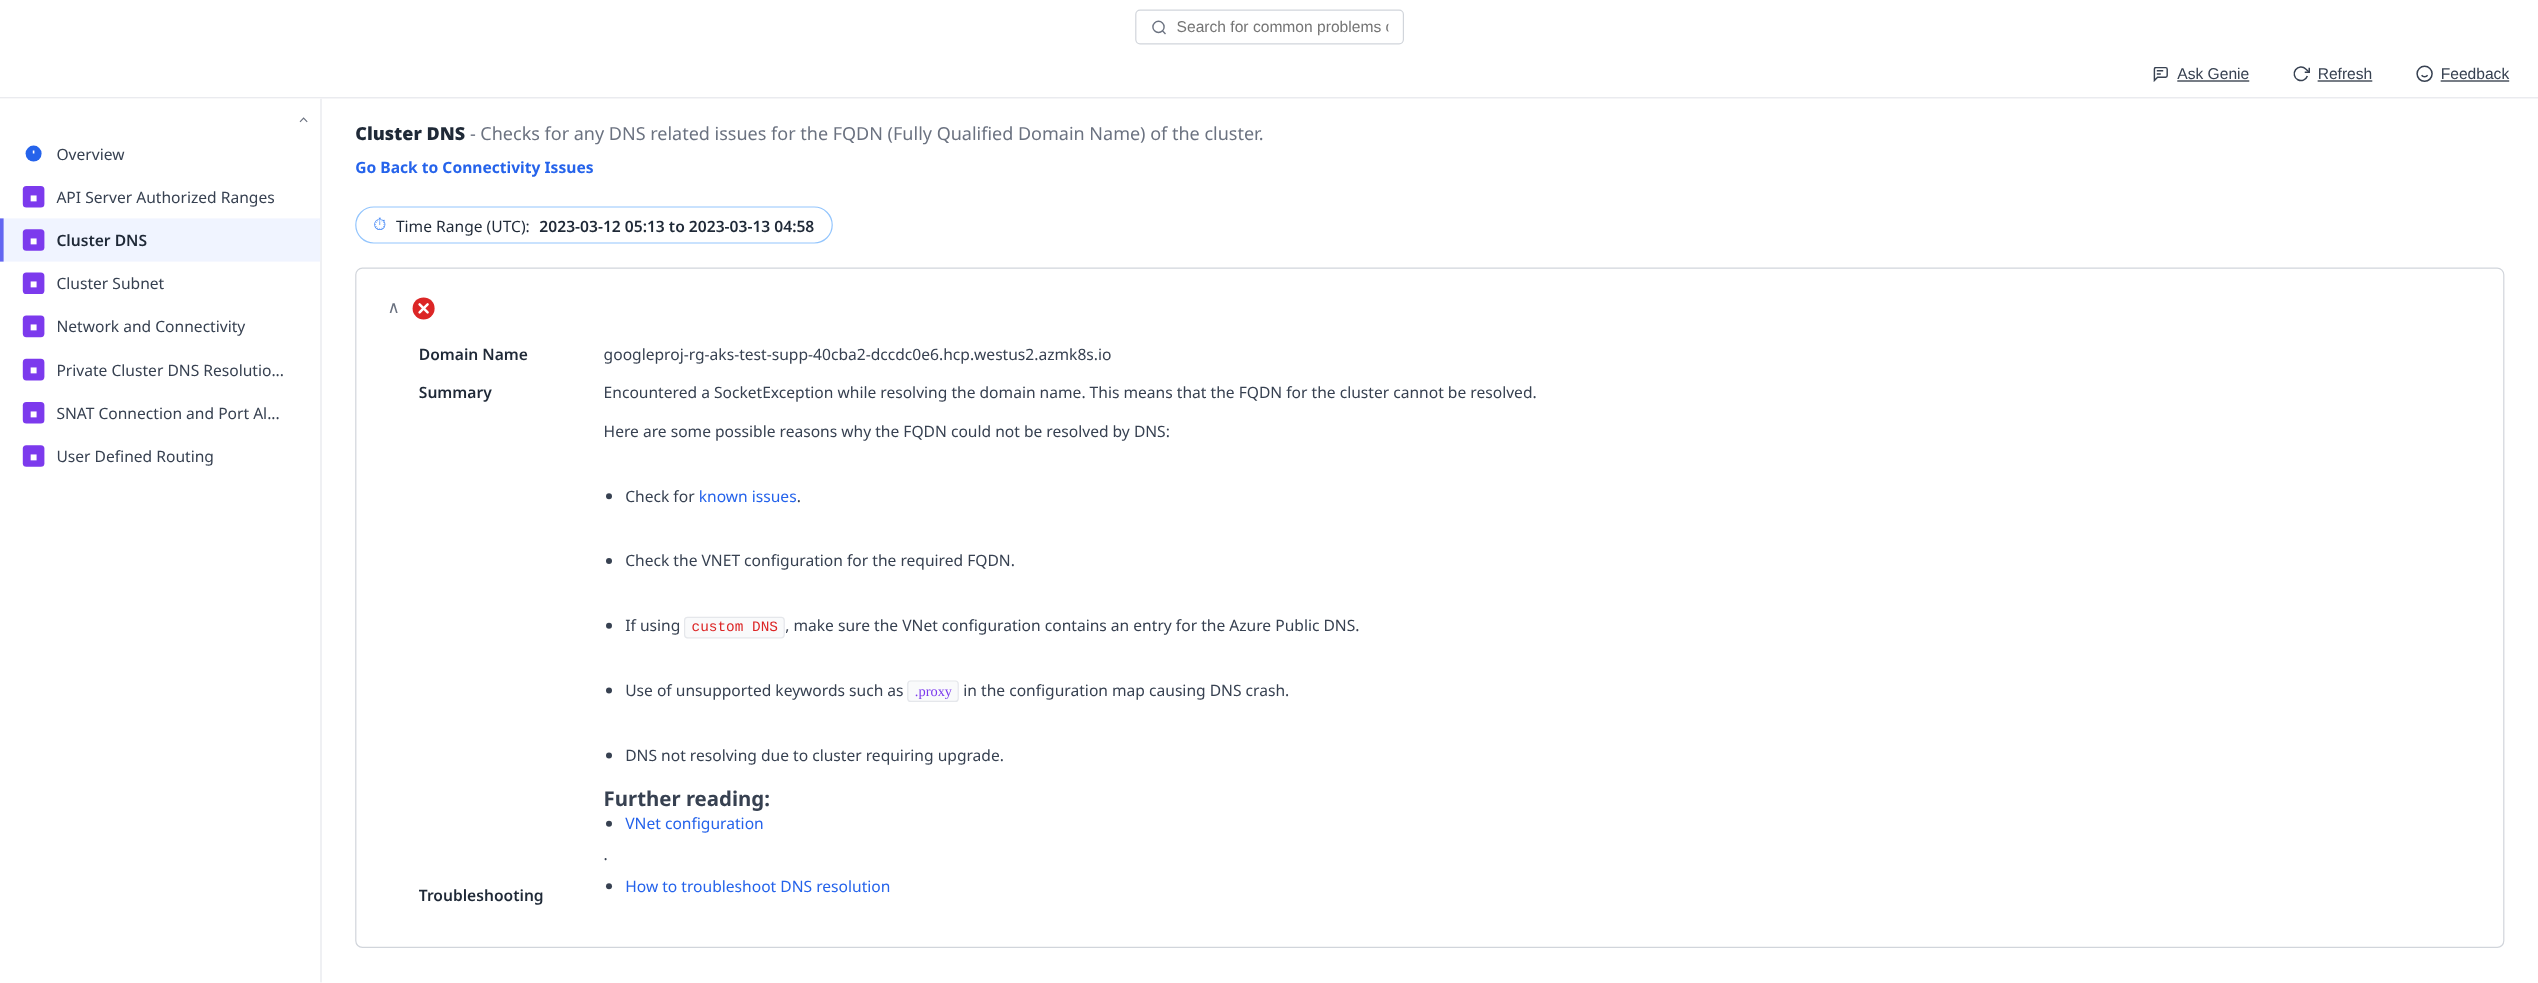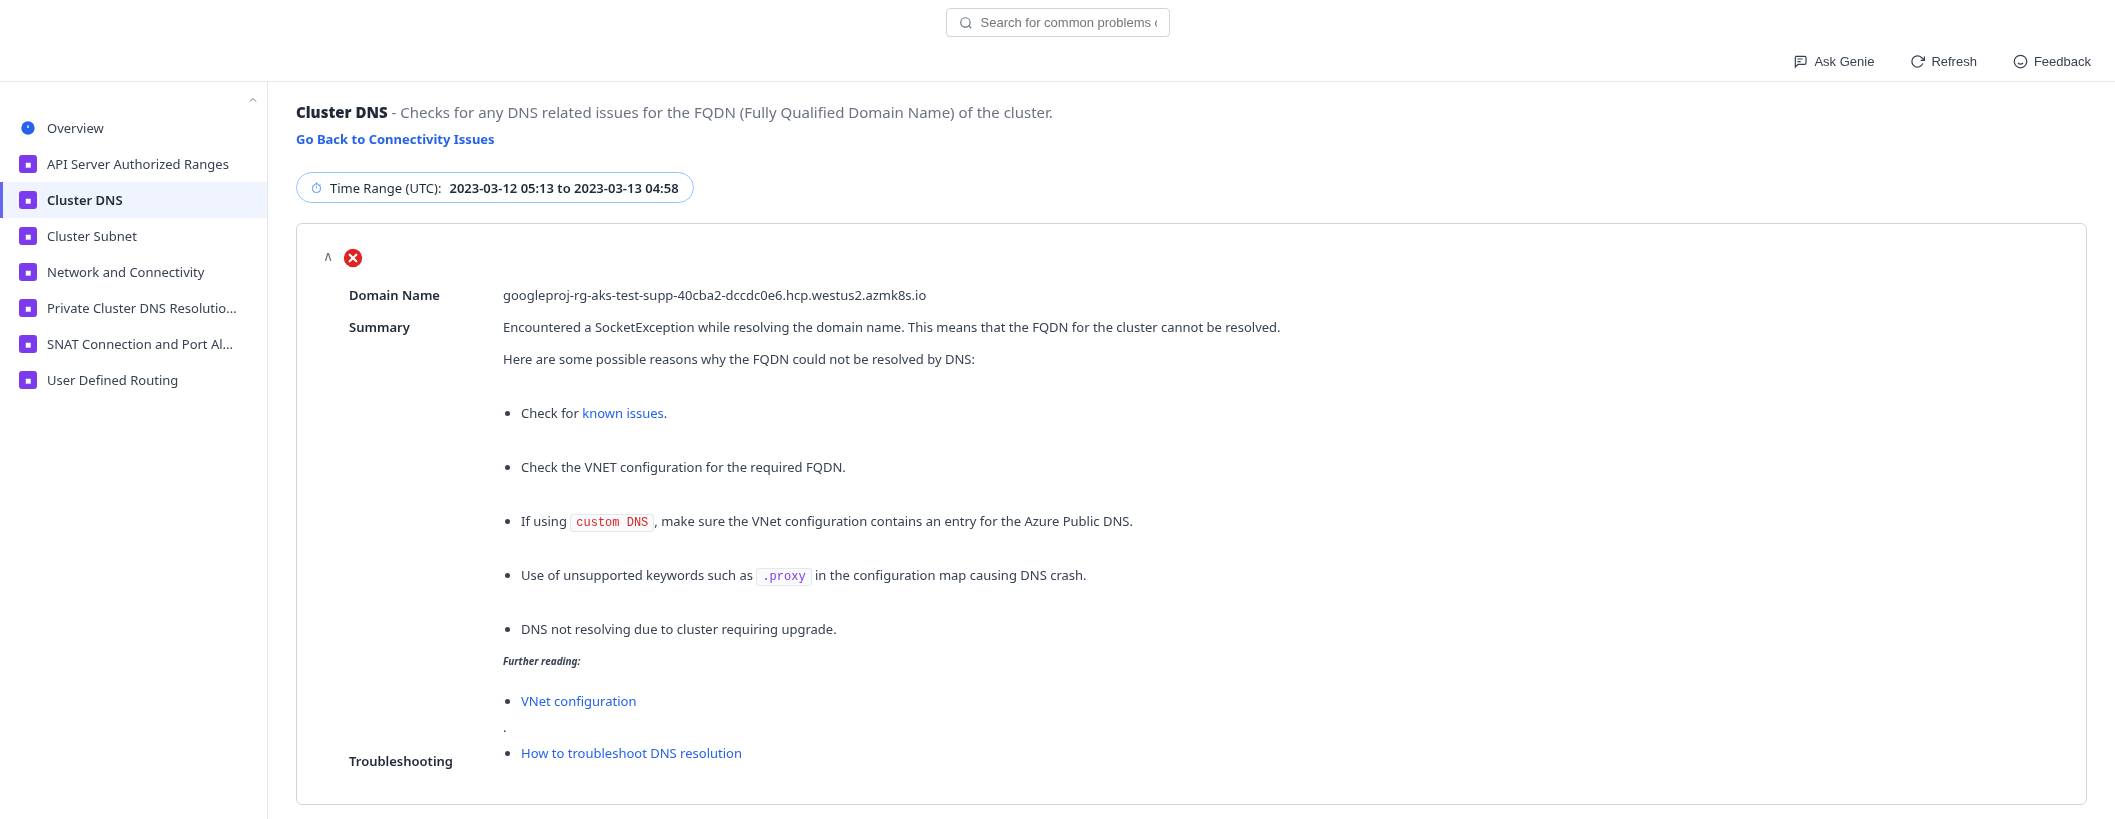--- a/index.html
+++ b/index.html
@@ -15,21 +15,21 @@
       display: flex; align-items: center; gap: 8px;
       border: 1px solid #d1d5db; border-radius: 4px;
       padding: 6px 12px; flex: 1; max-width: 680px;
       background: #fff;
     }
     .search-box input {
       border: none; outline: none; font-size: 13px; color: #6b7280; width: 100%;
       background: transparent;
     }
     .search-icon-svg { color: #6b7280; flex-shrink: 0; }
-    .topbar-actions { display: flex; gap: 20px; margin-left: auto; }
+    .topbar-actions { display: flex; gap: 20px; margin-left: auto; text-decoration: underline; }
     .topbar-btn {
       display: flex; align-items: center; gap: 6px;
       background: none; border: none; cursor: pointer;
       font-size: 13px; color: #374151; padding: 4px 8px;
     }
 
     
     .main-layout { display: flex; flex: 1; overflow: hidden; }
 
     
@@ -95,25 +95,25 @@
     
     .trouble-list { list-style: disc; padding-left: 18px; margin-top: 6px; }
     .trouble-list li { margin-bottom: 6px; font-size: 13px; color: #374151; margin-top: 36px; }
     .link { color: #2563eb; text-decoration: none; cursor: pointer; }
     .code-inline {
       font-family: 'Consolas', 'Courier New', monospace;
       font-size: 12px; background: #f9fafb; border: 1px solid #e5e7eb;
       border-radius: 3px; padding: 1px 5px; color: #dc2626;
     }
     .code-inline2 {
-      font-family: Liberation Mono, monospace;
+      font-family: Liberation Serif, serif;
       font-size: 12px; background: #f9fafb; border: 1px solid #e5e7eb;
       border-radius: 3px; padding: 1px 5px; color: #7c3aed;
     }
-    .further-heading { font-weight: 700; font-size: 10px; margin-top: 16px; margin-bottom: 24px; font-style: italic; }
+    .further-heading { font-weight: 700; font-size: 17px; margin-top: 16px; margin-bottom: 0; }
     .further-list { list-style: disc; padding-left: 18px; }
     .further-list li { margin-bottom: 8px; font-size: 13px; }
 
     
     svg { vertical-align: middle; }
   </style>
 </head>
 <body>
 
 <div class="topbar">

